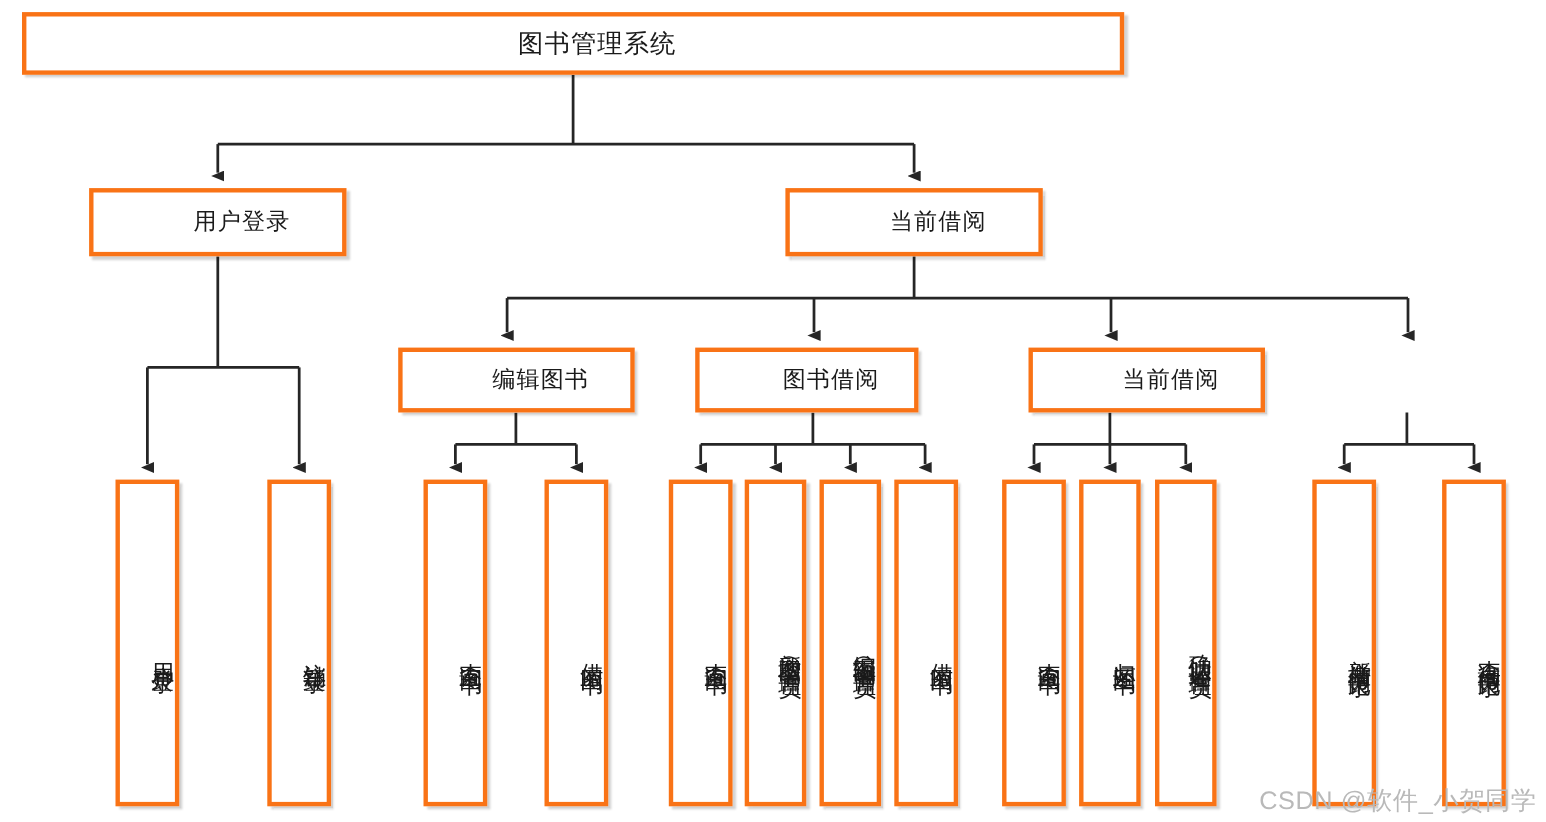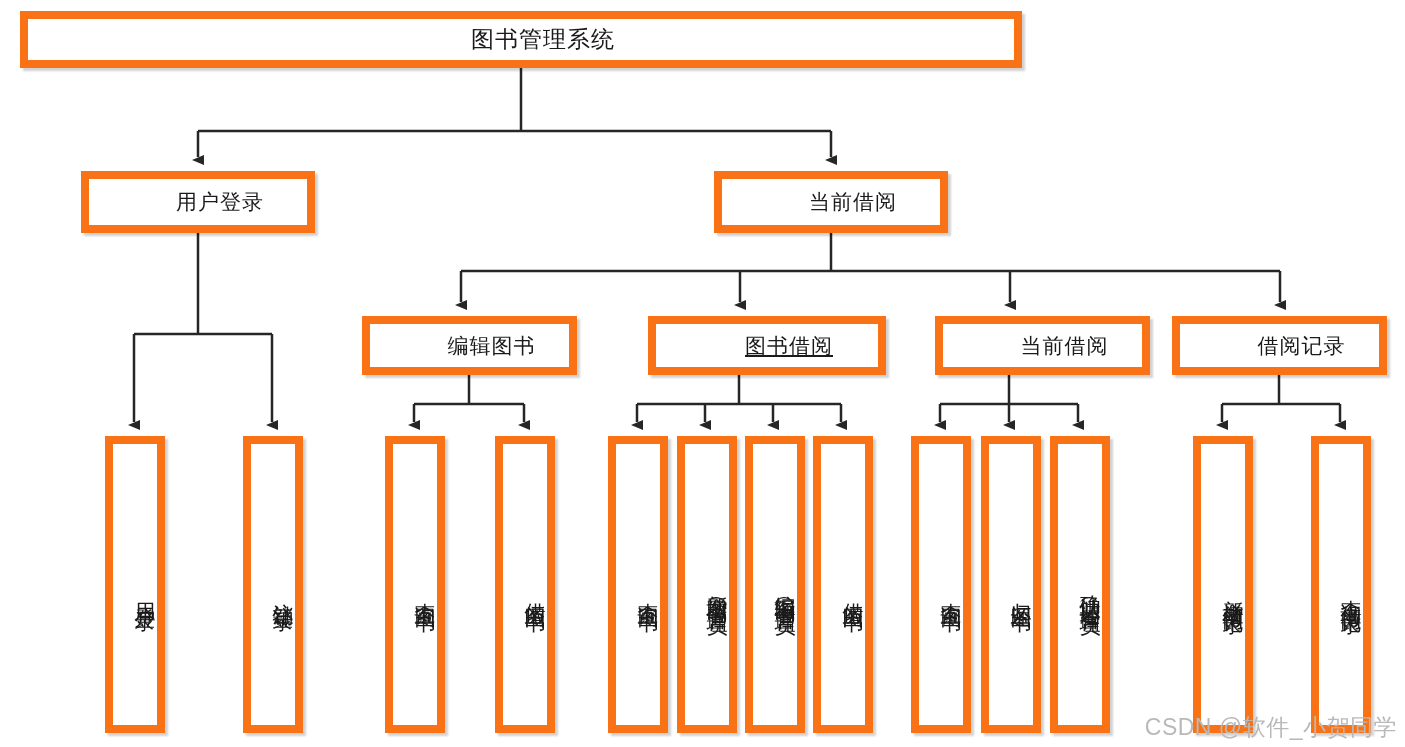--- a/index.html
+++ b/index.html
@@ -22,21 +22,21 @@
     left: 0;
     top: 0;
     width: 1405px;
     height: 747px;
     pointer-events: none;
   }
   .node {
     position: absolute;
     box-sizing: border-box;
     background: #ffffff;
-    border: 8px solid #f97316;
+    border: 4px solid #f97316;
     box-shadow: 3px 3px 2px rgba(0,0,0,0.18);
     display: flex;
     align-items: center;
     justify-content: center;
     color: #1a1a1a;
     padding-left: 44px;
   }
   .node.horiz {
     font-size: 21px;
     letter-spacing: 1px;
@@ -132,28 +132,25 @@
   <div class="node horiz" style="left:81px; top:171px; width:234px; height:62px;">
     <span>用户登录</span>
   </div>
   <div class="node horiz" style="left:714px; top:171px; width:234px; height:62px;">
     <span>当前借阅</span>
   </div>
 
   <div class="node horiz" style="left:362px; top:316px; width:215px; height:59px;">
     <span>编辑图书</span>
   </div>
-  <div class="node horiz" style="left:648px; top:316px; width:238px; height:59px;text-decoration:underline;">
+  <div class="node horiz" style="left:632px; top:316px; width:203px; height:59px;">
     <span>图书借阅</span>
   </div>
   <div class="node horiz" style="left:902px; top:316px; width:215px; height:59px;margin-left:33px;">
     <span>当前借阅</span>
-  </div>
-  <div class="node horiz" style="left:1172px; top:316px; width:215px; height:59px;">
-    <span>借阅记录</span>
   </div>
 
   <div class="node vert" style="left:105px; top:436px; width:58px; height:297px;">
     <span>用户登录</span>
   </div>
   <div class="node vert" style="left:243px; top:436px; width:58px; height:297px;">
     <span>注销登录</span>
   </div>
 
   <div class="node vert" style="left:385px; top:436px; width:58px; height:297px;">

